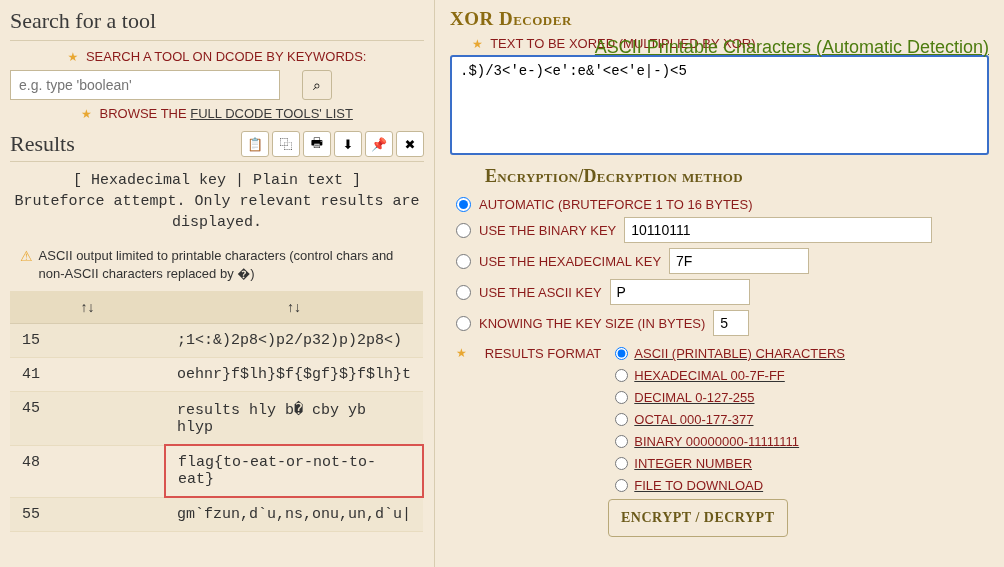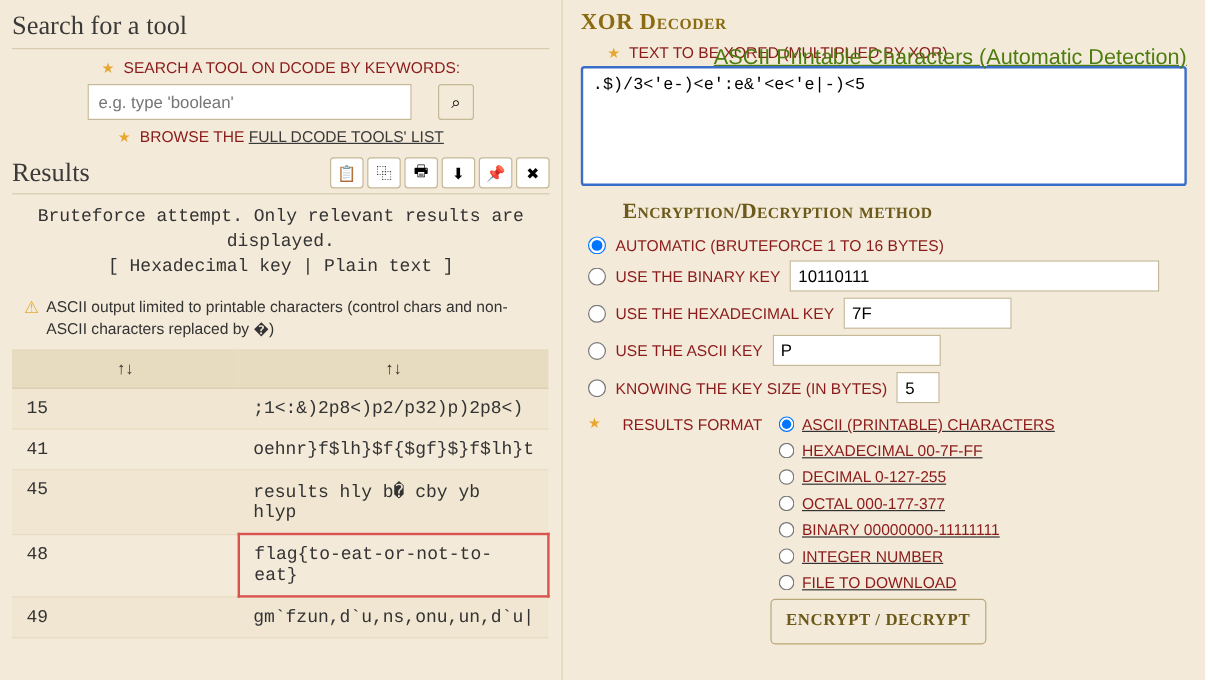--- a/index.html
+++ b/index.html
@@ -1,29 +1,29 @@
 <!DOCTYPE html>
 <html><head>
 <meta charset="utf-8">
 <style>
   * { box-sizing: border-box; margin: 0; padding: 0; }
   body { font-family: Arial, sans-serif; background: #f4ead9; font-size: 14px; color: #333; }
   .container { display: flex; width: 1004px; height: 567px; }
-  .left-panel { width: 469px; padding: 8px 10px; border-right: 1px solid #d8ccb0; }
+  .left-panel { width: 435px; padding: 8px 10px; border-right: 1px solid #d8ccb0; }
   .right-panel { flex: 1; padding: 8px 15px; background: #f4ead9; }
   
   h2 { font-family: Georgia, serif; font-size: 22px; font-weight: normal; color: #3a3a3a; border-bottom: 1px solid #d8ccb0; padding-bottom: 6px; margin-bottom: 8px; }
   h3 { font-family: Georgia, serif; font-variant: small-caps; font-size: 19px; color: #8b6b11; margin-bottom: 6px; letter-spacing: 0.5px; }
   h4 { font-family: Georgia, serif; font-variant: small-caps; font-size: 18px; color: #6b5a1a; margin: 8px 0 10px 35px; letter-spacing: 0.3px; }
   
   .star-line { text-align: center; color: #8b1a1a; font-size: 13px; margin: 4px 0; }
   .star-line.left { text-align: left; margin-left: 22px; }
   .star { color: #e8a732; font-size: 12px; margin-right: 4px; }
   
-  .search-box { display: flex; gap: 22px; justify-content: center; margin: 6px 0; }
+  .search-box { display: flex; gap: 22px; justify-content: flex-start; margin: 6px 0; }
   .search-input { width: 270px; padding: 6px 8px; border: 1px solid #c5b897; background: #fff; font-size: 14px; color: #888; font-family: Arial; }
   .search-btn { width: 30px; border: 1px solid #c5b897; background: #f4ead9; border-radius: 3px; cursor: pointer; font-size: 14px; }
   
   .link { text-decoration: underline; color: #3a3a3a; cursor: pointer; }
   
   .results-header { display: flex; justify-content: space-between; align-items: flex-end; border-bottom: 1px solid #d8ccb0; padding-bottom: 4px; margin-top: 10px; }
   .results-header h2 { border: none; margin: 0; padding: 0; }
   .icon-buttons { display: flex; gap: 3px; }
   .icon-btn { width: 28px; height: 26px; border: 1px solid #c5b897; background: #fff; border-radius: 3px; cursor: pointer; font-size: 13px; display: flex; align-items: center; justify-content: center; }
   
@@ -84,22 +84,22 @@
         <button class="icon-btn">📋</button>
         <button class="icon-btn">⿻</button>
         <button class="icon-btn">🖶</button>
         <button class="icon-btn">⬇</button>
         <button class="icon-btn">📌</button>
         <button class="icon-btn">✖</button>
       </div>
     </div>
 
     <div class="mono-block">
+      <div>[ Hexadecimal key | Plain text ]</div>
       <div>Bruteforce attempt. Only relevant results are displayed.</div>
-      <div>[ Hexadecimal key | Plain text ]</div>
     </div>
 
     <div class="warning-block">
       <span class="warn-icon">⚠</span>
       <span>ASCII output limited to printable characters (control chars and non-ASCII characters replaced by �)</span>
     </div>
 
     <table>
       <thead>
         <tr>
@@ -118,21 +118,21 @@
           </tr>
           <tr>
             <td class="col1">45</td>
             <td>results hly b� cby yb hlyp</td>
           </tr>
           <tr>
             <td class="col1">48</td>
             <td class="highlight-cell">flag{to-eat-or-not-to-eat}</td>
           </tr>
           <tr>
-            <td class="col1">49</td>
+            <td class="col1">55</td>
             <td>gm`fzun,d`u,ns,onu,un,d`u|</td>
           </tr>
         </tbody>
     </table>
   </div>
 
   <div class="right-panel">
     <h3>XOR Decoder</h3>
     <div class="star-line left">
       <span class="star">★</span>

